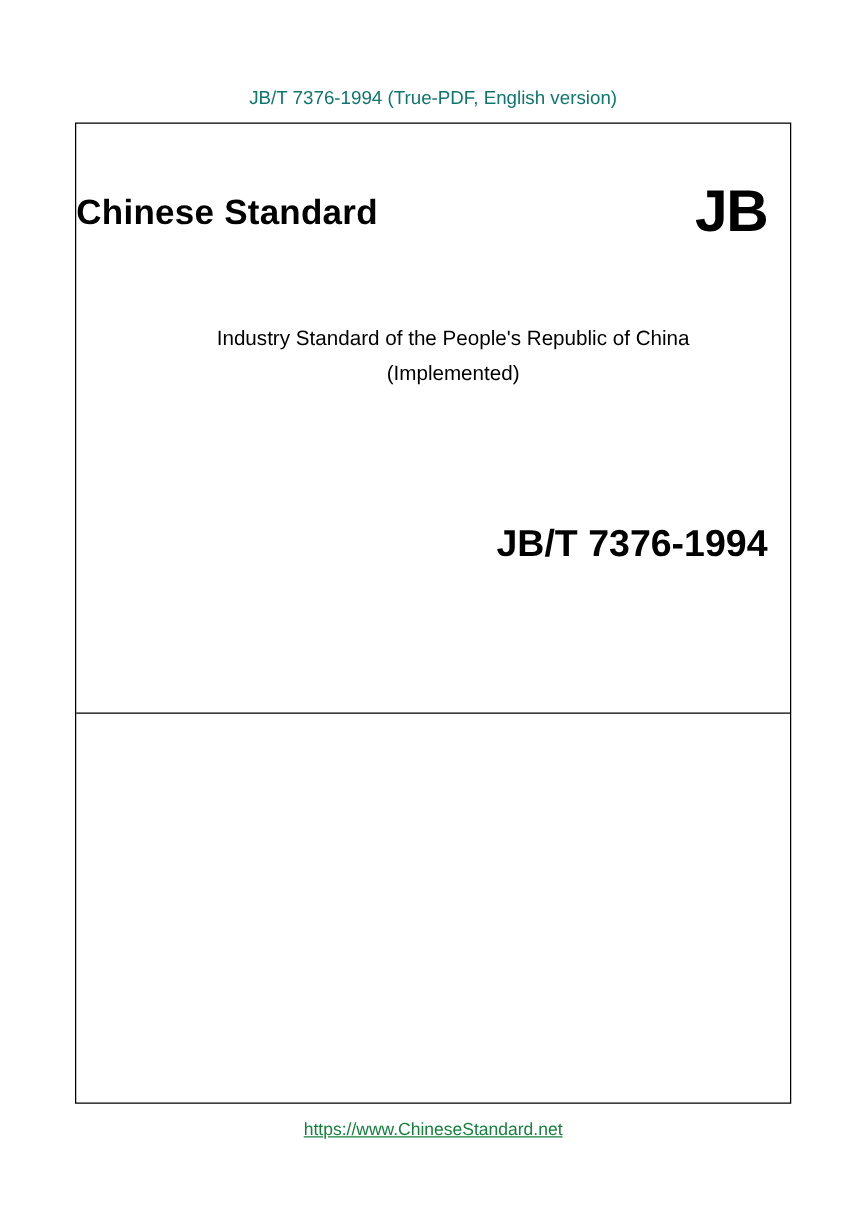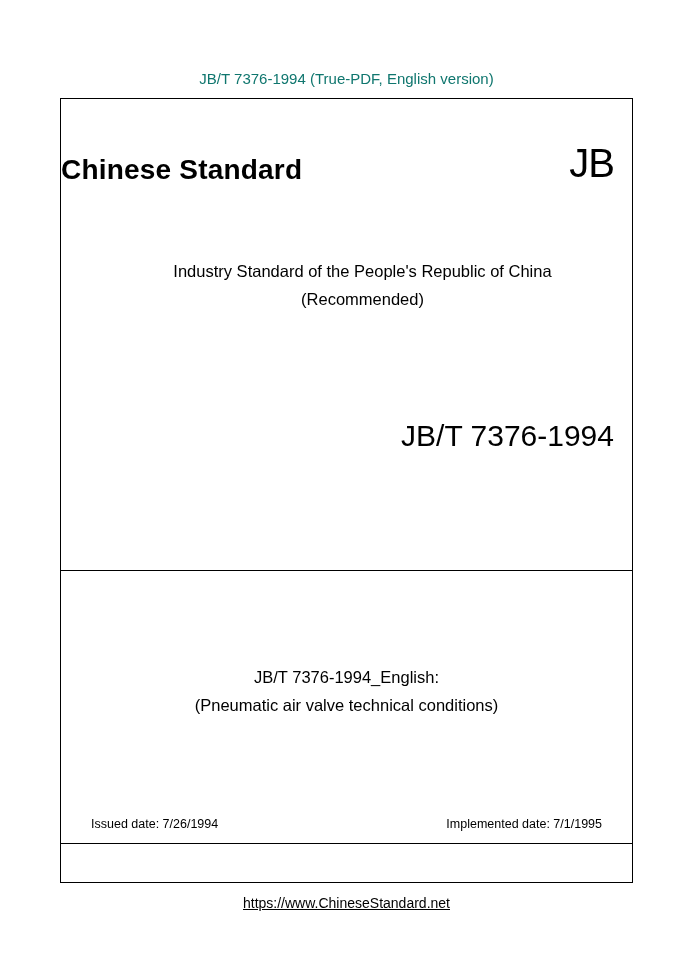--- a/index.html
+++ b/index.html
@@ -51,22 +51,22 @@
     width: 100%;
     text-align: left;
     font-size: 28px;
     font-weight: bold;
     letter-spacing: 0.2px;
   }
   .jb-logo {
     position: absolute;
     top: 42px;
     right: 18px;
-    font-size: 40px;
-    font-weight: normal;
+    font-size: 47px;
+    font-weight: bold;
     letter-spacing: -1px;
     text-align: right;
   }
   .industry-line {
     position: absolute;
     top: 158px;
     left: 16px;
     width: 100%;
     text-align: center;
     font-size: 16.5px;
@@ -80,21 +80,21 @@
   }
   .std-number {
     position: absolute;
     top: 320px;
     left: 0;
     width: 100%;
     text-align: right;
     padding-right: 18px;
     box-sizing: border-box;
     font-size: 30px;
-    font-weight: normal;
+    font-weight: bold;
   }
   .section-mid {
     position: relative;
     height: 273px;
     border-bottom: 1.5px solid #000;
     box-sizing: border-box;
   }
   .english-title {
     position: absolute;
     top: 92px;
@@ -120,53 +120,43 @@
     height: 36px;
     box-sizing: border-box;
   }
   .footer-link {
     position: absolute;
     top: 895px;
     left: 0;
     width: 693px;
     text-align: center;
     font-size: 14px;
-    color: #000000;
+    color: #15803d;
     text-decoration: underline;
   }
 </style>
 </head>
 <body>
 
 <div class="page">
 
   <div class="header-title">JB/T 7376-1994 (True-PDF, English version)</div>
 
   <div class="doc-frame">
 
     <div class="section-top">
       <div class="std-title">Chinese Standard</div>
       <div class="jb-logo">JB</div>
       <div class="industry-line">
         <div>Industry Standard of the People's Republic of China</div>
-        <div>(Recommended)</div>
+        <div>(Implemented)</div>
       </div>
       <div class="std-number">JB/T 7376-1994</div>
     </div>
 
-    <div class="section-mid">
-      <div class="english-title">
-        <div>JB/T 7376-1994_English:</div>
-        <div>(Pneumatic air valve technical conditions)</div>
-      </div>
-      <div class="dates">
-        <span>Issued date: 7/26/1994</span>
-        <span>Implemented date: 7/1/1995</span>
-      </div>
-    </div>
 
     <div class="section-bottom"></div>
 
   </div>
 
   <a class="footer-link" href="#">https://www.ChineseStandard.net</a>
 
 </div>
 
 </body></html>

